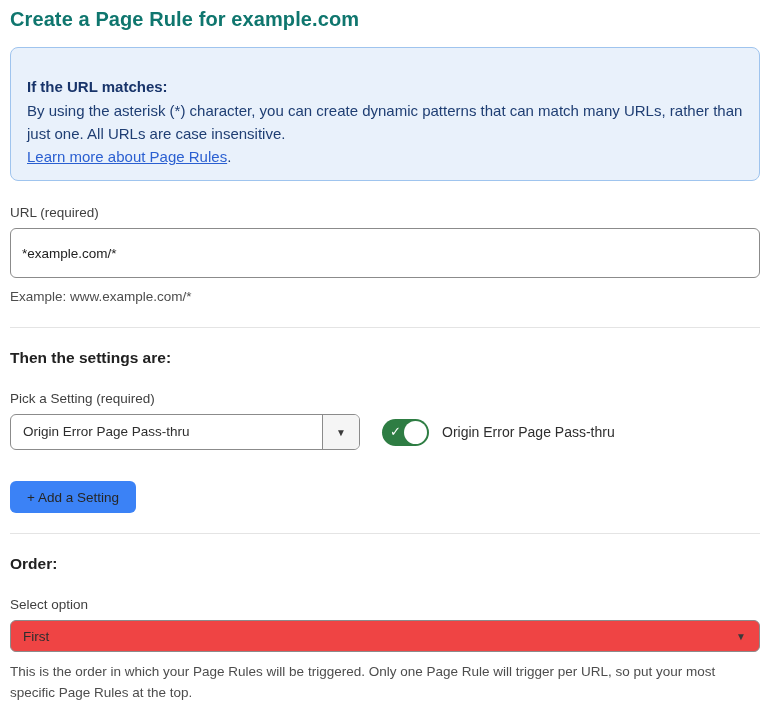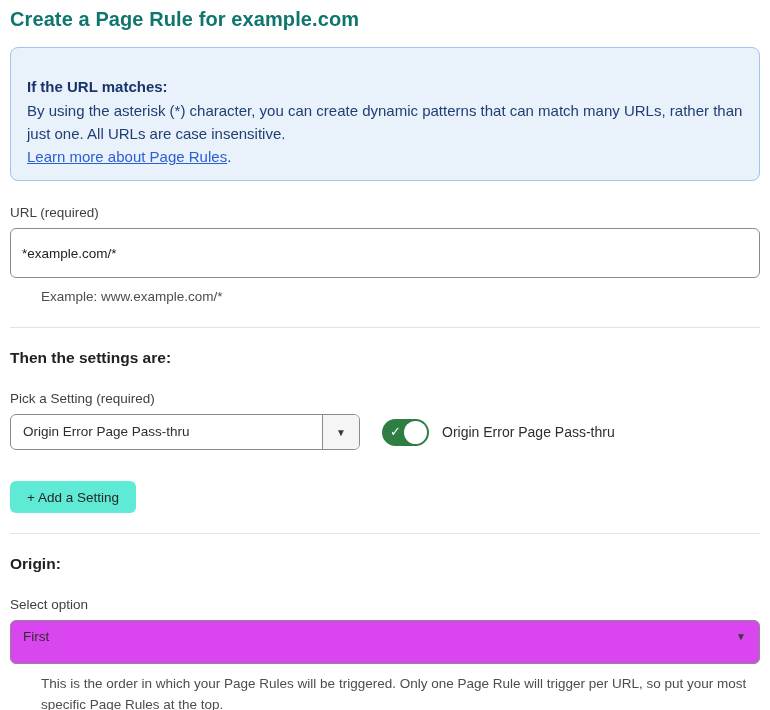--- a/index.html
+++ b/index.html
@@ -59,21 +59,20 @@
     color: #222;
     font-family: inherit;
     background: #fff;
     outline: none;
   }
   .helper {
     font-size: 13.5px;
     color: #4d4d4d;
     margin-top: 8px;
     line-height: 21px;
-    margin-left: 31px;
   }
   hr.divider {
     border: none;
     border-top: 1px solid #e4e4e4;
     margin: 20px 0 0 0;
   }
   h2.section-heading {
     font-size: 15.5px;
     font-weight: 700;
     color: #212121;
@@ -153,32 +152,32 @@
   .btn {
     height: 32px;
     border: none;
     border-radius: 6px;
     font-family: inherit;
     font-size: 13.5px;
     padding: 0 17px;
     cursor: pointer;
   }
   .btn.gray {
-    background: #5eead4;
+    background: #3b82f6;
     color: #262626;
   }
   .add-setting { margin-top: 31px; }
   
   .select {
     position: relative;
     width: 100%;
-    height: 44px;
+    height: 32px;
     border: 1px solid #8b8b8b;
     border-radius: 6px;
-    background: #d946ef;
+    background: #ef4444;
     font-size: 13.5px;
     color: #2e2e2e;
     line-height: 32px;
     padding: 0 12px;
     cursor: pointer;
   }
   .select-arrow {
     position: absolute;
     right: 13px;
     top: 0;
@@ -221,21 +220,21 @@
       <span class="toggle-check">✓</span>
       <span class="toggle-knob"></span>
     </div>
     <span class="toggle-label">Origin Error Page Pass-thru</span>
   </div>
 
   <button class="btn gray add-setting">+ Add a Setting</button>
 
   <hr class="divider">
 
-  <h2 class="section-heading">Origin:</h2>
+  <h2 class="section-heading">Order:</h2>
 
   <label class="field-label">Select option</label>
   <div class="select">
     <span>First</span>
     <span class="select-arrow">▼</span>
   </div>
   <div class="helper order-helper">This is the order in which your Page Rules will be triggered. Only one Page Rule will trigger per URL, so put your most specific Page Rules at the top.</div>
 
   <hr class="divider">
 

